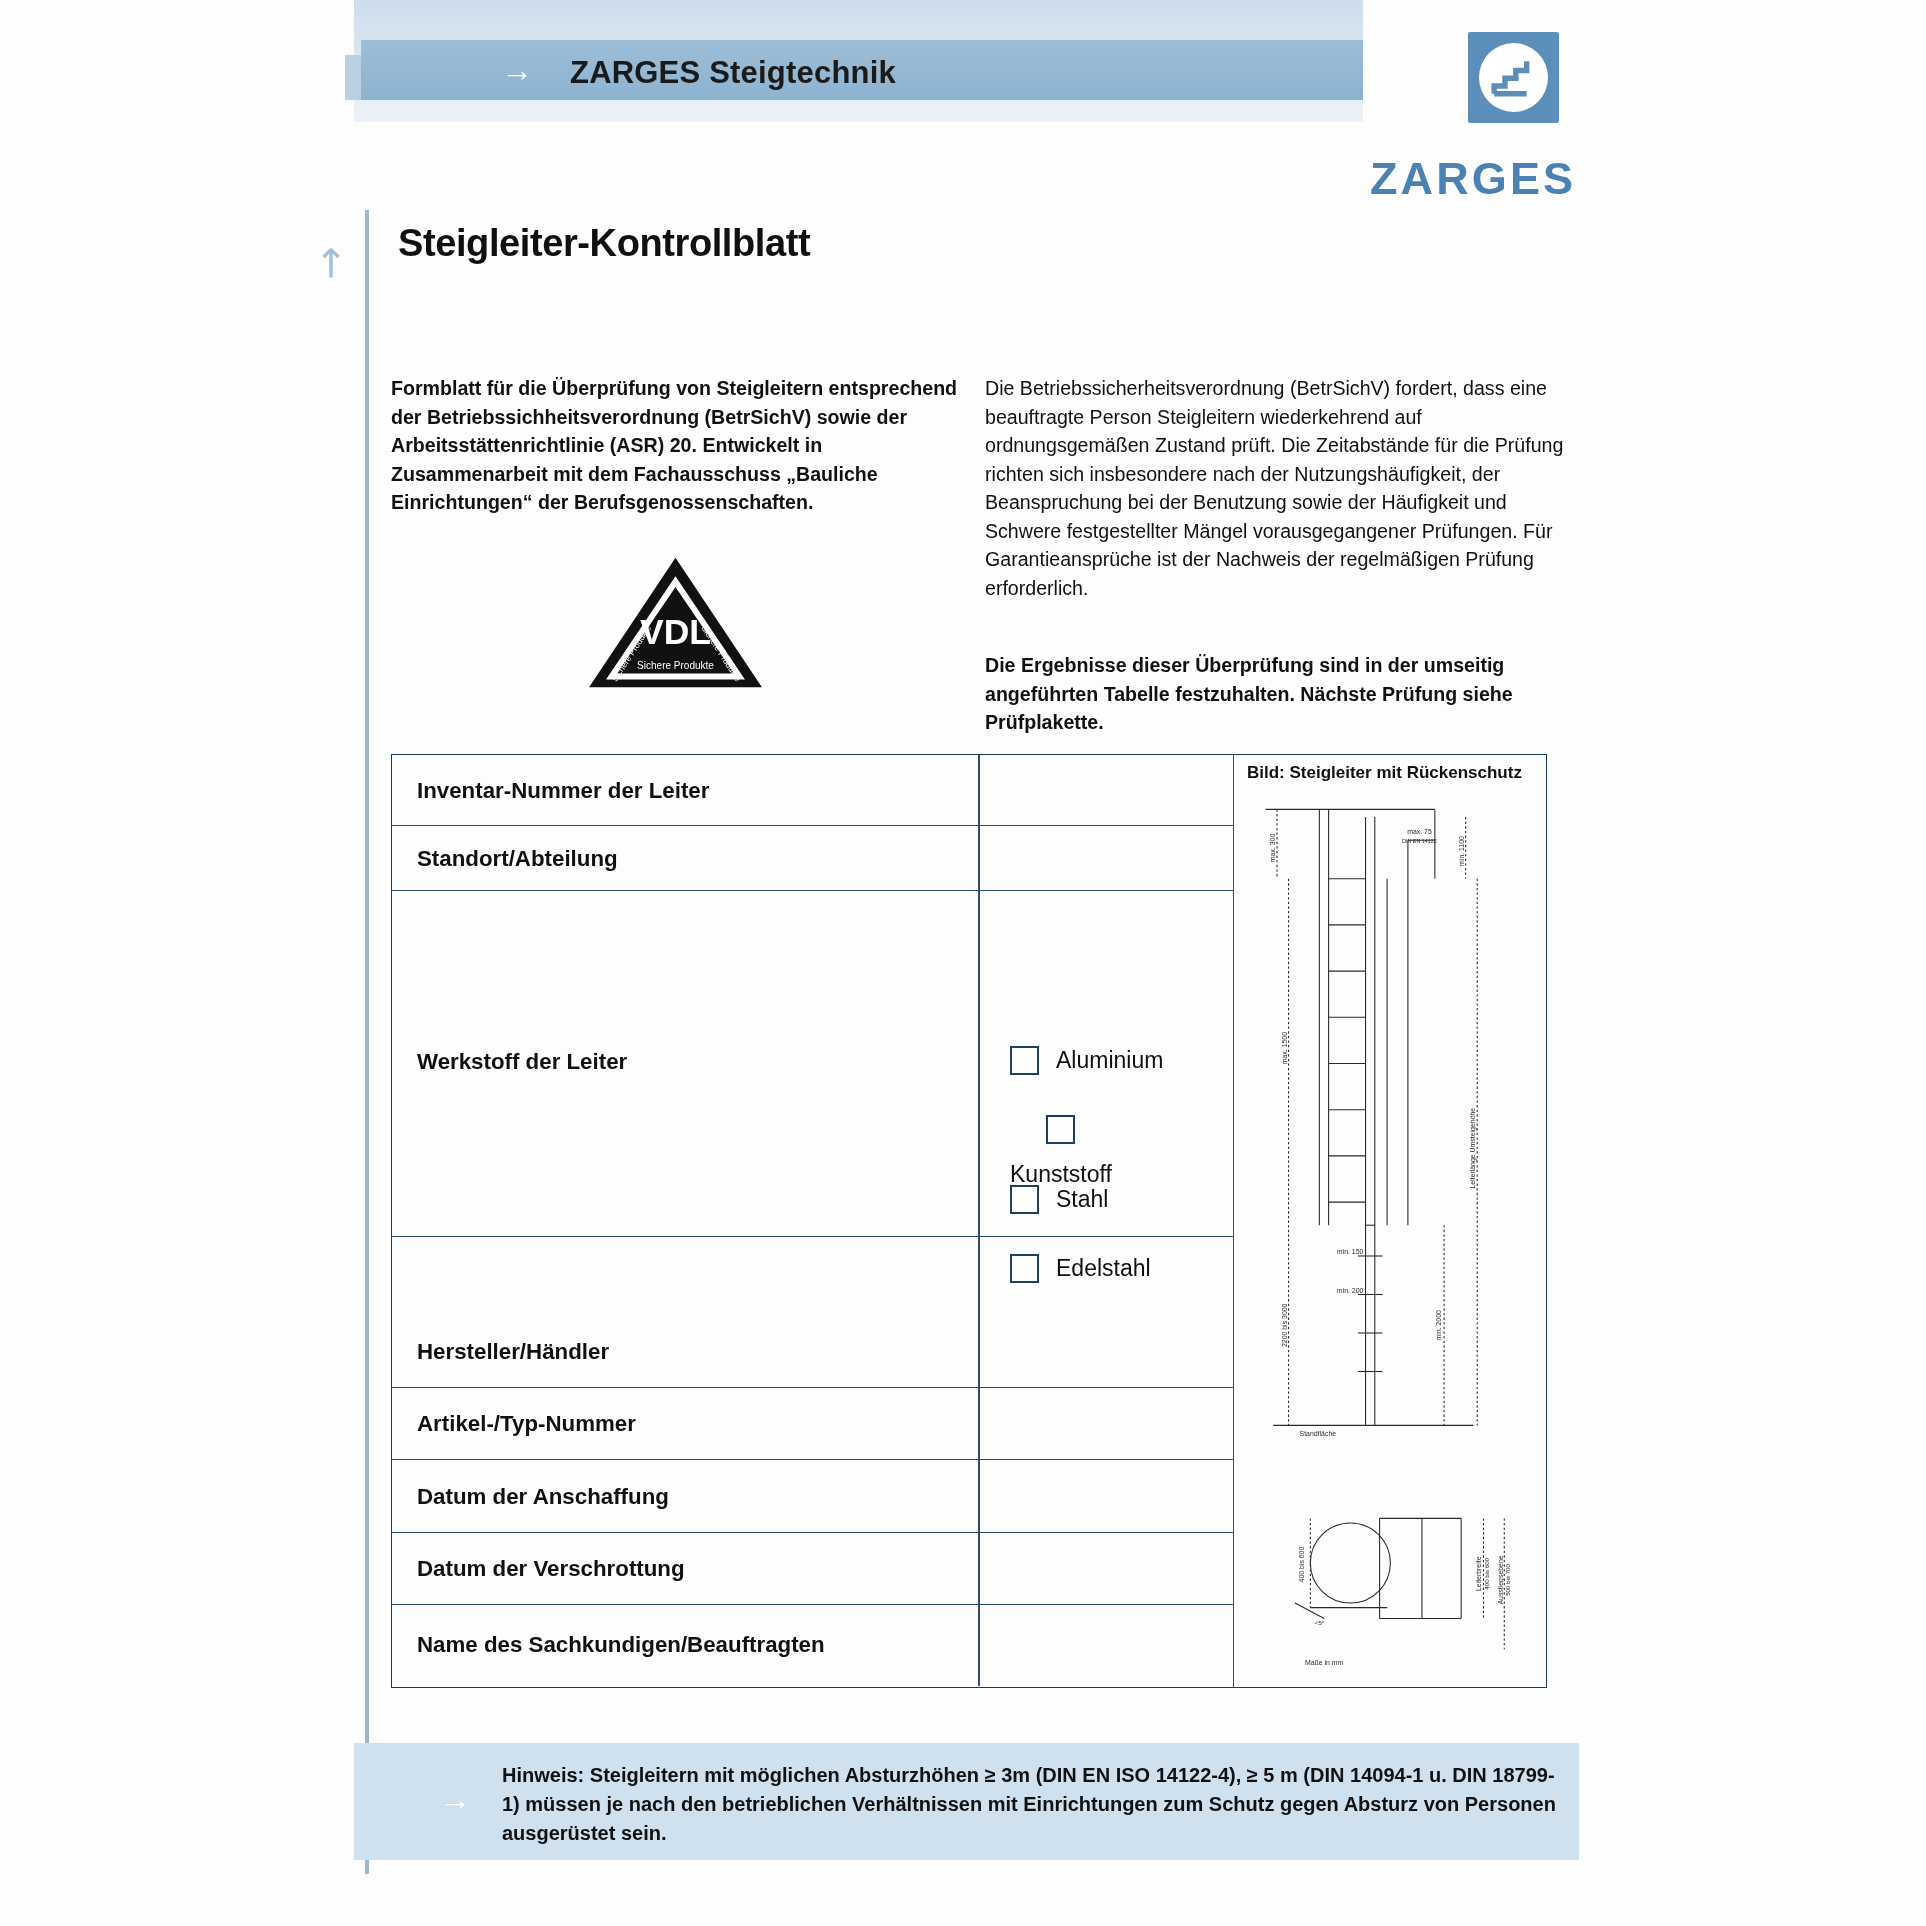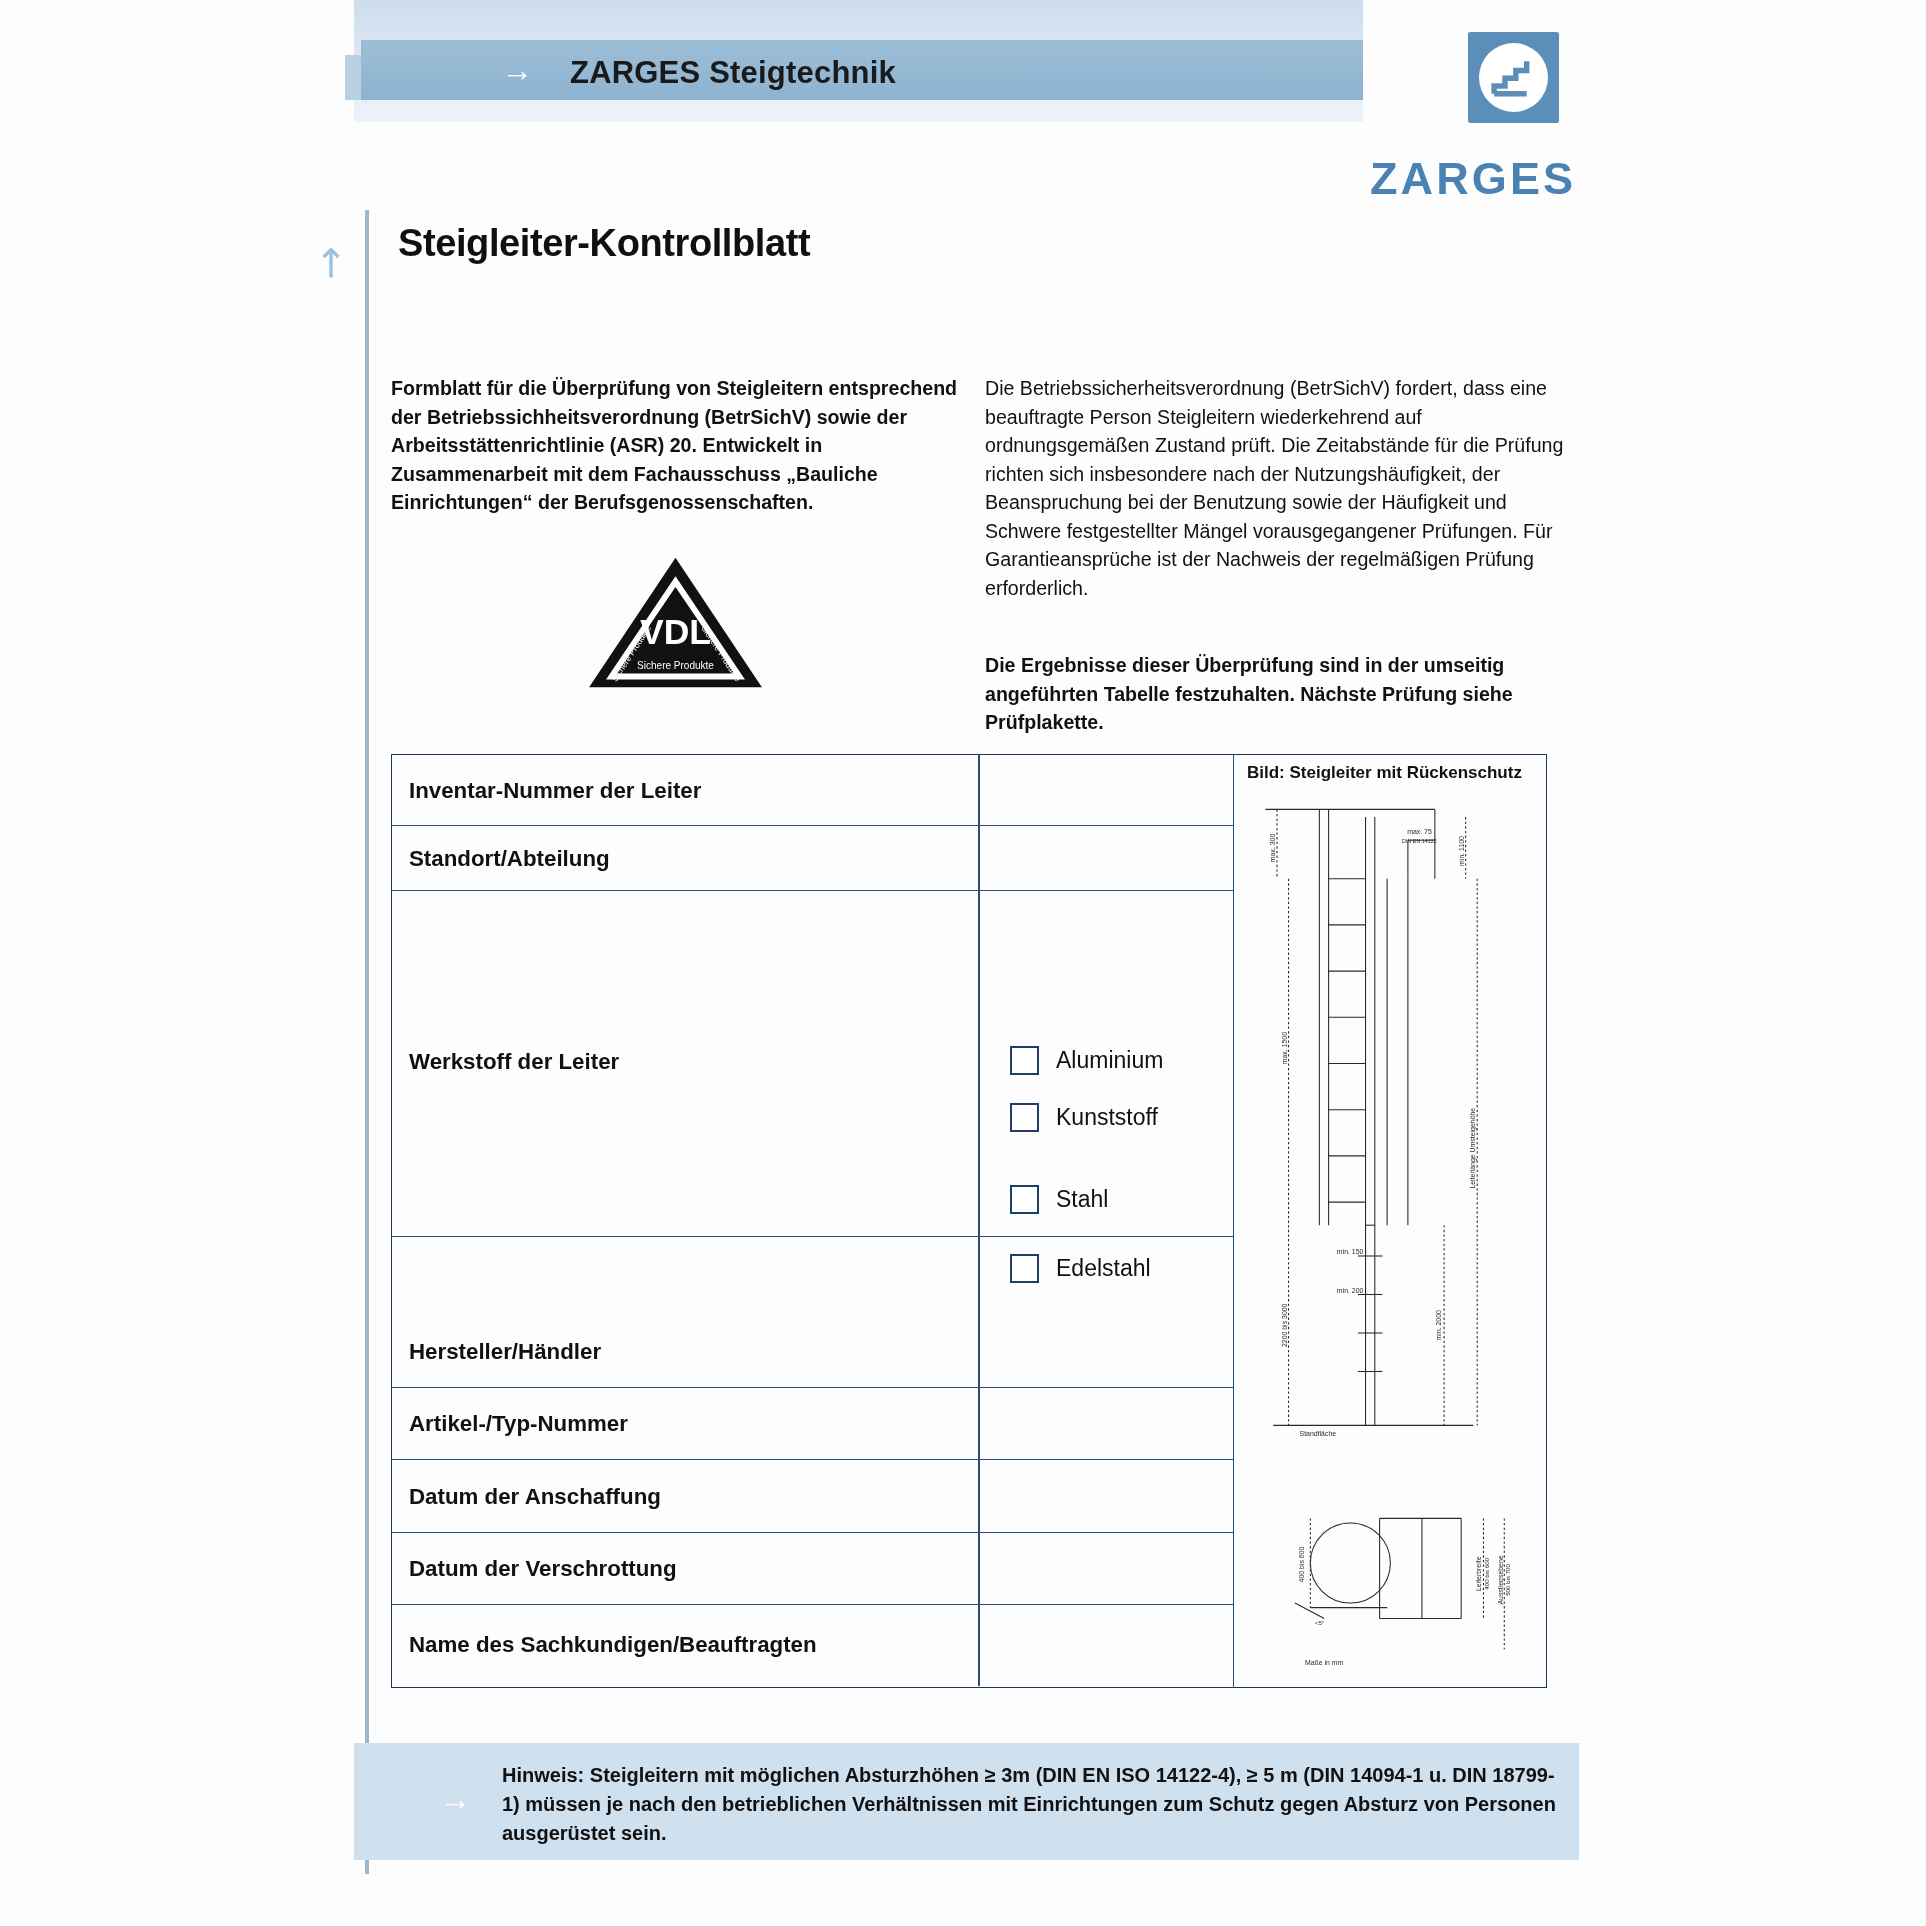--- a/index.html
+++ b/index.html
@@ -176,21 +176,21 @@
   }
   .tbl-row {
     position: absolute;
     left: 0;
     width: 841px;
     box-sizing: border-box;
     border-bottom: 1.5px solid #2b4f72;
   }
   .tbl-label {
     position: absolute;
-    left: 17px;
+    left: 25px;
     font-size: 22.3px;
     font-weight: bold;
     color: #111;
   }
   .vline {
     position: absolute;
     width: 1.5px;
     background: #2b4f72;
   }
   .checkrow {
@@ -322,21 +322,21 @@
       <div style="position:absolute; left:601px; top:12.3px; width:223px; height:40px;"></div>
     </div>
 
 
     <div class="tbl-row" style="top:274px; height:208px;">
       <div class="tbl-label" style="top:20px;">Werkstoff der Leiter</div>
       <div class="checkrow" style="left:618px; top:17px;">
         <span class="checkbox"></span>
         <span class="check-label">Aluminium</span>
       </div>
-      <div class="checkrow" style="left:618px; top:74px;">
+      <div class="checkrow" style="left:618px; top:86px;flex-direction:column;">
         <span class="checkbox"></span>
         <span class="check-label">Kunststoff</span>
       </div>
       <div class="checkrow" style="left:618px; top:156px;">
         <span class="checkbox"></span>
         <span class="check-label">Stahl</span>
       </div>
       <div class="checkrow" style="left:618px; top:225px;">
         <span class="checkbox"></span>
         <span class="check-label">Edelstahl</span>

